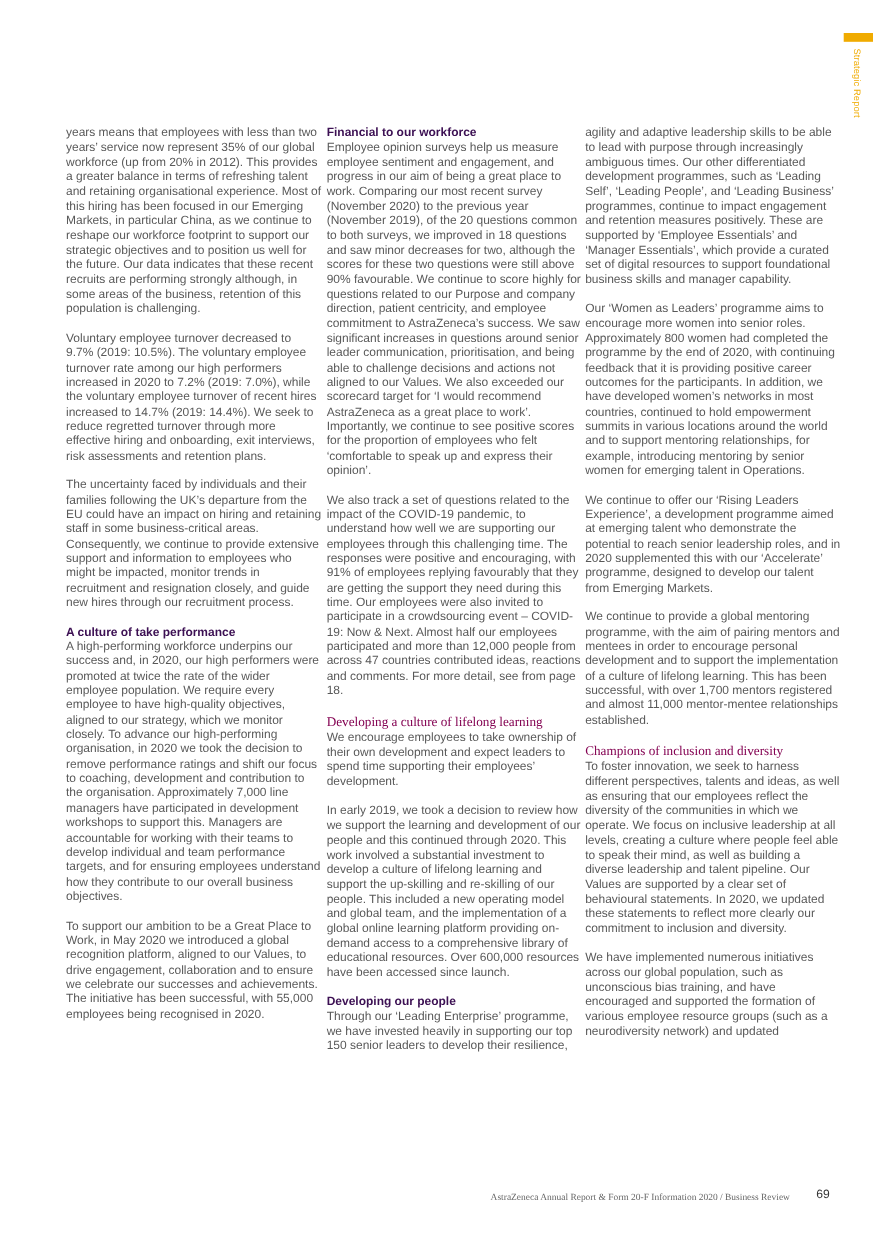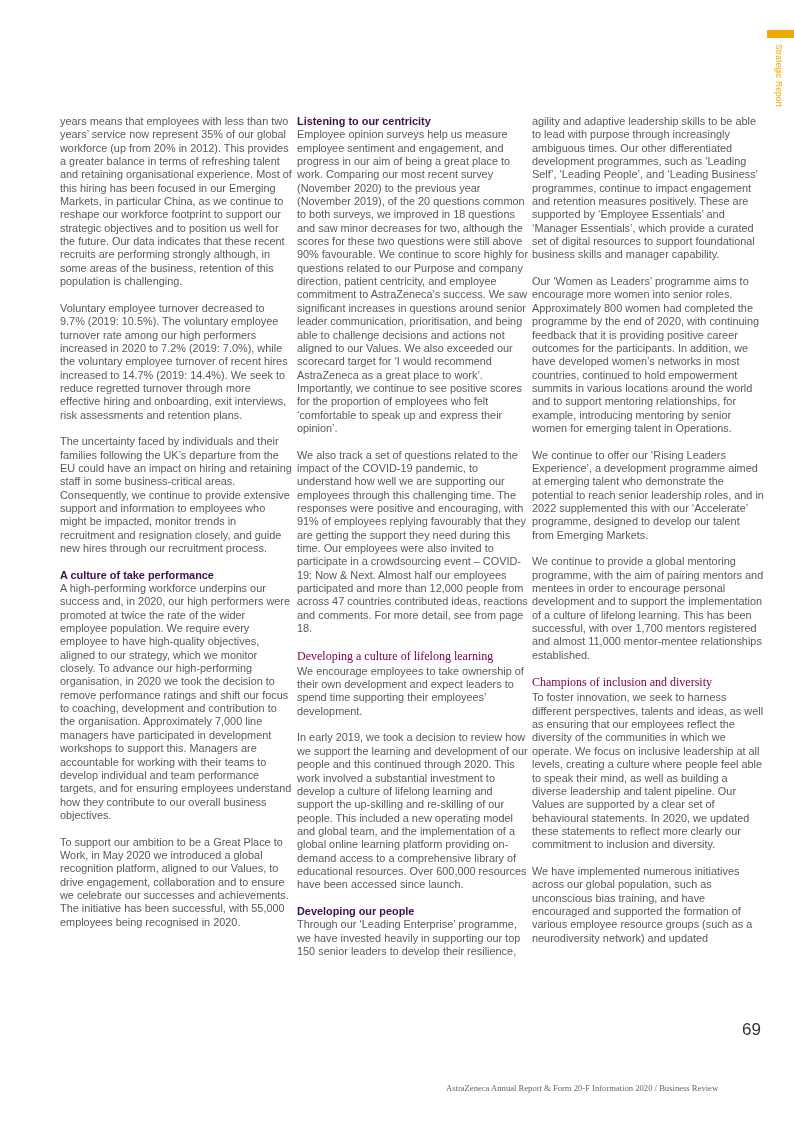--- a/index.html
+++ b/index.html
@@ -11,52 +11,52 @@
                 font-family: "Liberation Sans", sans-serif; letter-spacing: 0.1px; white-space: nowrap; }
   .col { position: absolute; top: 115px; width: 232px; font-size: 10.9px; line-height: 13.35px; color: #595959; }
   .col1 { left: 60px; }
   .col2 { left: 297px; }
   .col3 { left: 532px; }
   .col p { margin: 0 0 13.35px 0; }
   .sub { font-weight: bold; color: #3C1053; margin: 0; }
   .h2 { font-family: "Liberation Serif", serif; color: #830051; font-size: 12px; line-height: 15px; margin: 0 0 1px 0; }
   .footer { position: absolute; top: 1083px; left: 446px; font-family: "Liberation Serif", serif;
             font-size: 8.6px; color: #666; white-space: nowrap; }
-  .page-num { position: absolute; top: 1020px; left: 742px; font-size: 17px; color: #333; font-family: "Liberation Sans", sans-serif; }
+  .page-num { position: absolute; top: 1080px; left: 742px; font-size: 11px; color: #333; font-family: "Liberation Sans", sans-serif; }
 </style>
 </head>
 <body>
 
 <div class="tab-bar"></div>
 <div class="side-label">Strategic Report</div>
 
 <div class="col col1">
   <p>years means that employees with less than two years’ service now represent 35% of our global workforce (up from 20% in 2012). This provides a greater balance in terms of refreshing talent and retaining organisational experience. Most of this hiring has been focused in our Emerging Markets, in particular China, as we continue to reshape our workforce footprint to support our strategic objectives and to position us well for the future. Our data indicates that these recent recruits are performing strongly although, in some areas of the business, retention of this population is challenging.</p>
   <p>Voluntary employee turnover decreased to 9.7% (2019: 10.5%). The voluntary employee turnover rate among our high performers increased in 2020 to 7.2% (2019: 7.0%), while the voluntary employee turnover of recent hires increased to 14.7% (2019: 14.4%). We seek to reduce regretted turnover through more effective hiring and onboarding, exit interviews, risk assessments and retention plans.</p>
   <p>The uncertainty faced by individuals and their families following the UK’s departure from the EU could have an impact on hiring and retaining staff in some business-critical areas. Consequently, we continue to provide extensive support and information to employees who might be impacted, monitor trends in recruitment and resignation closely, and guide new hires through our recruitment process.</p>
   <div class="sub">A culture of take performance</div>
   <p>A high-performing workforce underpins our success and, in 2020, our high performers were promoted at twice the rate of the wider employee population. We require every employee to have high-quality objectives, aligned to our strategy, which we monitor closely. To advance our high-performing organisation, in 2020 we took the decision to remove performance ratings and shift our focus to coaching, development and contribution to the organisation. Approximately 7,000 line managers have participated in development workshops to support this. Managers are accountable for working with their teams to develop individual and team performance targets, and for ensuring employees understand how they contribute to our overall business objectives.</p>
   <p>To support our ambition to be a Great Place to Work, in May 2020 we introduced a global recognition platform, aligned to our Values, to drive engagement, collaboration and to ensure we celebrate our successes and achievements. The initiative has been successful, with 55,000 employees being recognised in 2020.</p>
 </div>
 
 <div class="col col2">
-  <div class="sub">Listening to our centricity</div>
+  <div class="sub">Financial to our workforce</div>
   <p>Employee opinion surveys help us measure employee sentiment and engagement, and progress in our aim of being a great place to work. Comparing our most recent survey (November 2020) to the previous year (November 2019), of the 20 questions common to both surveys, we improved in 18 questions and saw minor decreases for two, although the scores for these two questions were still above 90% favourable. We continue to score highly for questions related to our Purpose and company direction, patient centricity, and employee commitment to AstraZeneca’s success. We saw significant increases in questions around senior leader communication, prioritisation, and being able to challenge decisions and actions not aligned to our Values. We also exceeded our scorecard target for ‘I would recommend AstraZeneca as a great place to work’. Importantly, we continue to see positive scores for the proportion of employees who felt ‘comfortable to speak up and express their opinion’.</p>
   <p>We also track a set of questions related to the impact of the COVID-19 pandemic, to understand how well we are supporting our employees through this challenging time. The responses were positive and encouraging, with 91% of employees replying favourably that they are getting the support they need during this time. Our employees were also invited to participate in a crowdsourcing event – COVID-19: Now &amp; Next. Almost half our employees participated and more than 12,000 people from across 47 countries contributed ideas, reactions and comments. For more detail, see from page 18.</p>
   <div class="h2">Developing a culture of lifelong learning</div>
   <p>We encourage employees to take ownership of their own development and expect leaders to spend time supporting their employees’ development.</p>
   <p>In early 2019, we took a decision to review how we support the learning and development of our people and this continued through 2020. This work involved a substantial investment to develop a culture of lifelong learning and support the up-skilling and re-skilling of our people. This included a new operating model and global team, and the implementation of a global online learning platform providing on-demand access to a comprehensive library of educational resources. Over 600,000 resources have been accessed since launch.</p>
   <div class="sub">Developing our people</div>
   <p>Through our ‘Leading Enterprise’ programme, we have invested heavily in supporting our top 150 senior leaders to develop their resilience,</p>
 </div>
 
 <div class="col col3">
   <p>agility and adaptive leadership skills to be able to lead with purpose through increasingly ambiguous times. Our other differentiated development programmes, such as ‘Leading Self’, ‘Leading People’, and ‘Leading Business’ programmes, continue to impact engagement and retention measures positively. These are supported by ‘Employee Essentials’ and ‘Manager Essentials’, which provide a curated set of digital resources to support foundational business skills and manager capability.</p>
   <p>Our ‘Women as Leaders’ programme aims to encourage more women into senior roles. Approximately 800 women had completed the programme by the end of 2020, with continuing feedback that it is providing positive career outcomes for the participants. In addition, we have developed women’s networks in most countries, continued to hold empowerment summits in various locations around the world and to support mentoring relationships, for example, introducing mentoring by senior women for emerging talent in Operations.</p>
-  <p>We continue to offer our ‘Rising Leaders Experience’, a development programme aimed at emerging talent who demonstrate the potential to reach senior leadership roles, and in 2022 supplemented this with our ‘Accelerate’ programme, designed to develop our talent from Emerging Markets.</p>
+  <p>We continue to offer our ‘Rising Leaders Experience’, a development programme aimed at emerging talent who demonstrate the potential to reach senior leadership roles, and in 2020 supplemented this with our ‘Accelerate’ programme, designed to develop our talent from Emerging Markets.</p>
   <p>We continue to provide a global mentoring programme, with the aim of pairing mentors and mentees in order to encourage personal development and to support the implementation of a culture of lifelong learning. This has been successful, with over 1,700 mentors registered and almost 11,000 mentor-mentee relationships established.</p>
   <div class="h2">Champions of inclusion and diversity</div>
   <p>To foster innovation, we seek to harness different perspectives, talents and ideas, as well as ensuring that our employees reflect the diversity of the communities in which we operate. We focus on inclusive leadership at all levels, creating a culture where people feel able to speak their mind, as well as building a diverse leadership and talent pipeline. Our Values are supported by a clear set of behavioural statements. In 2020, we updated these statements to reflect more clearly our commitment to inclusion and diversity.</p>
   <p>We have implemented numerous initiatives across our global population, such as unconscious bias training, and have encouraged and supported the formation of various employee resource groups (such as a neurodiversity network) and updated</p>
 </div>
 
 <div class="footer">AstraZeneca Annual Report &amp; Form 20-F Information 2020 / Business Review</div>
 <div class="page-num">69</div>
 
 </body></html>

